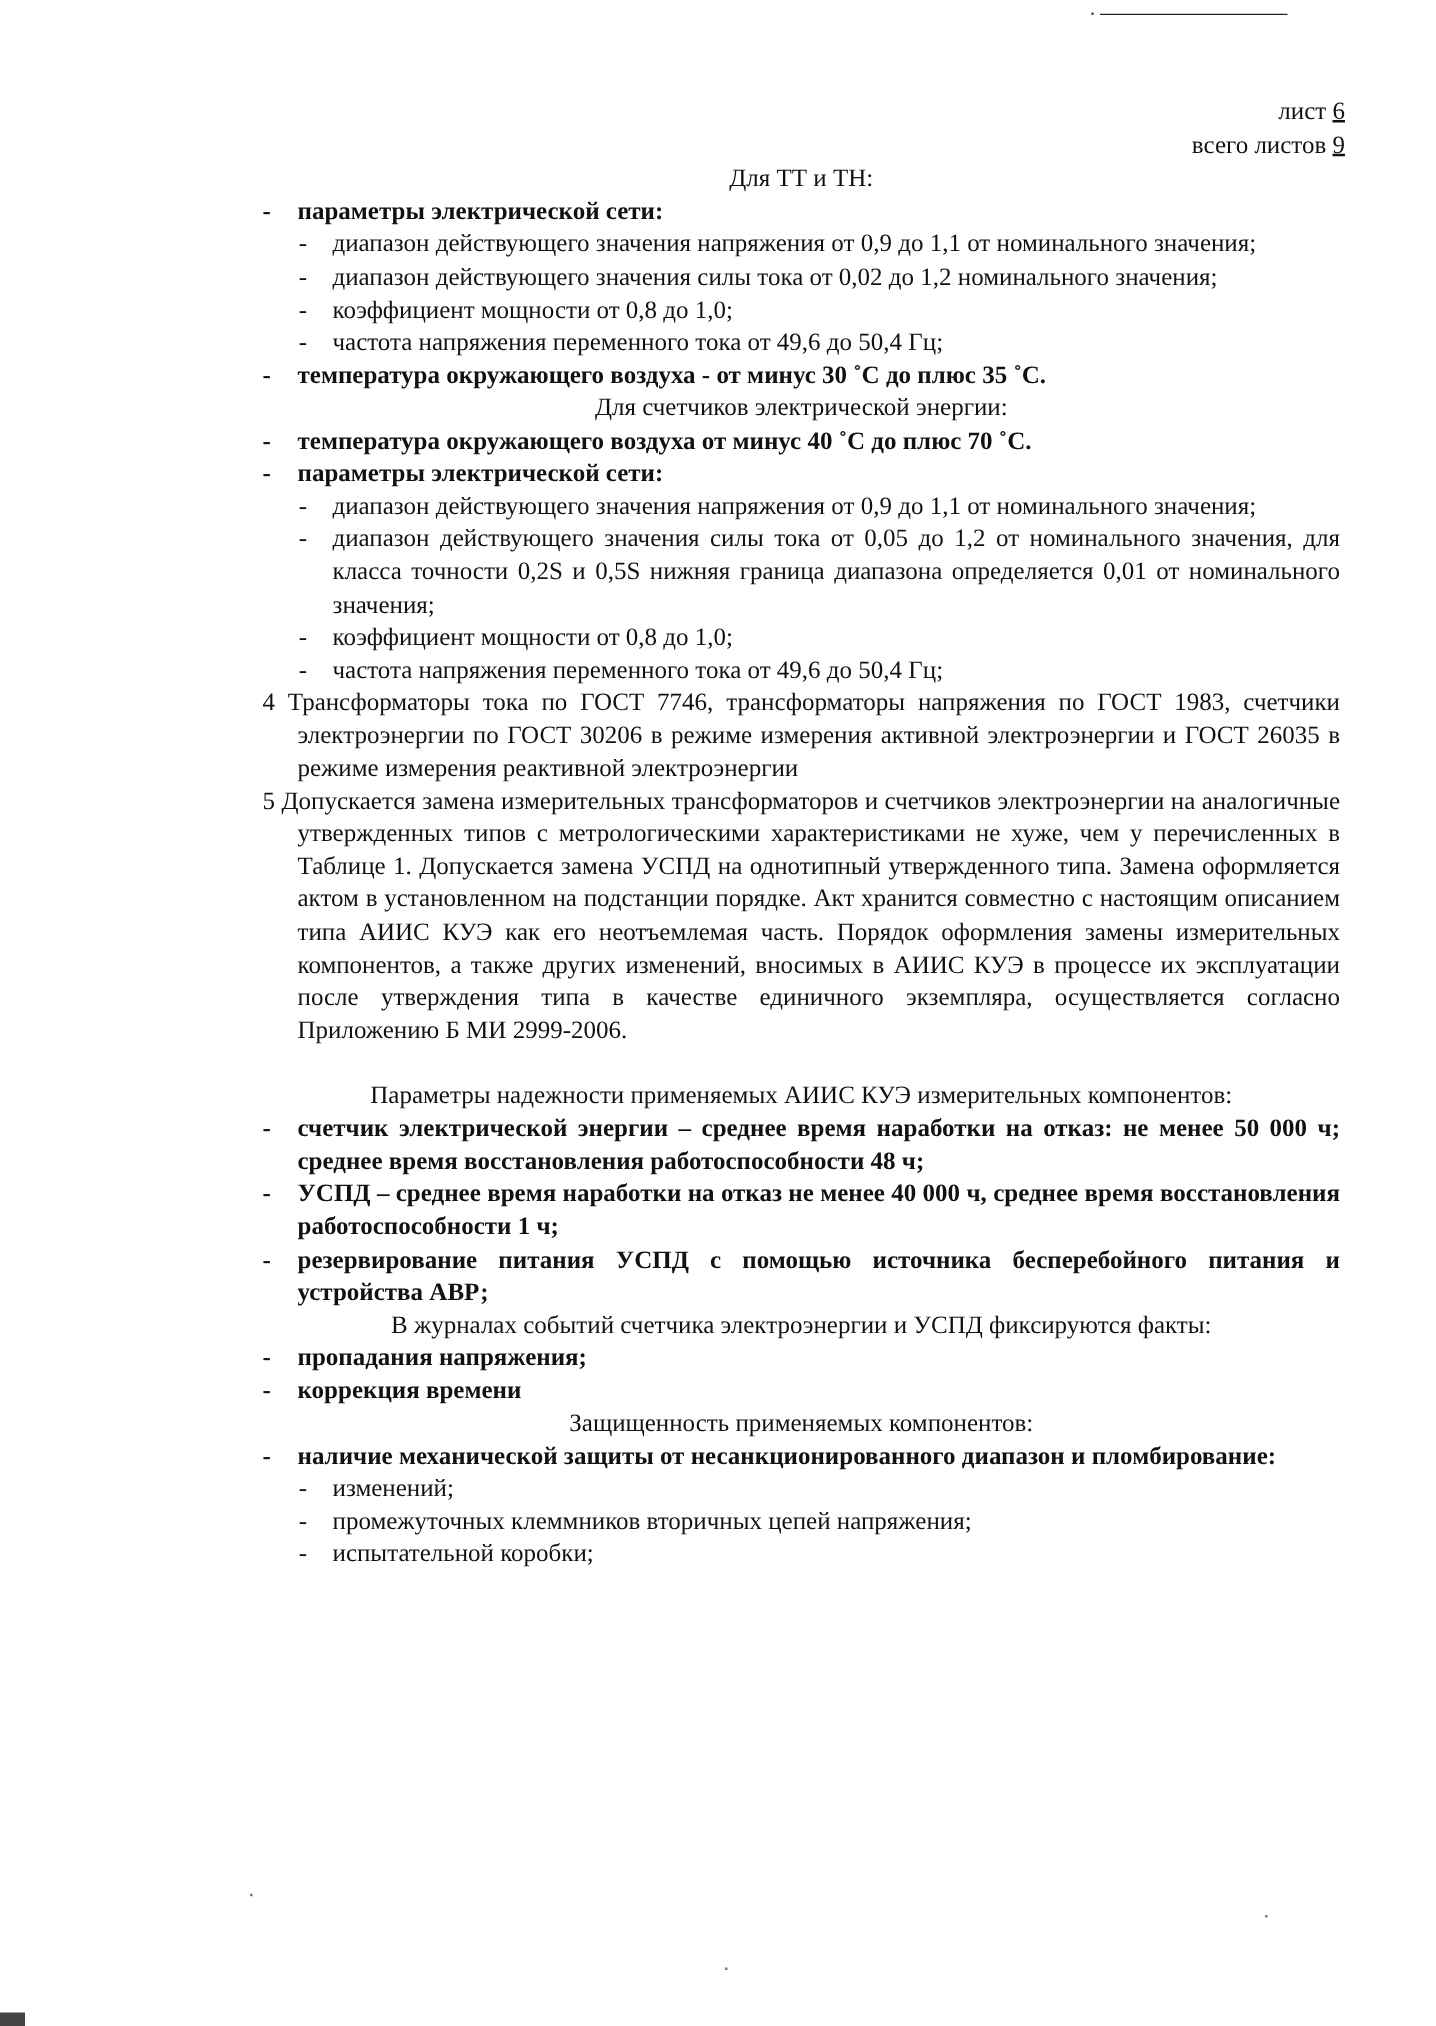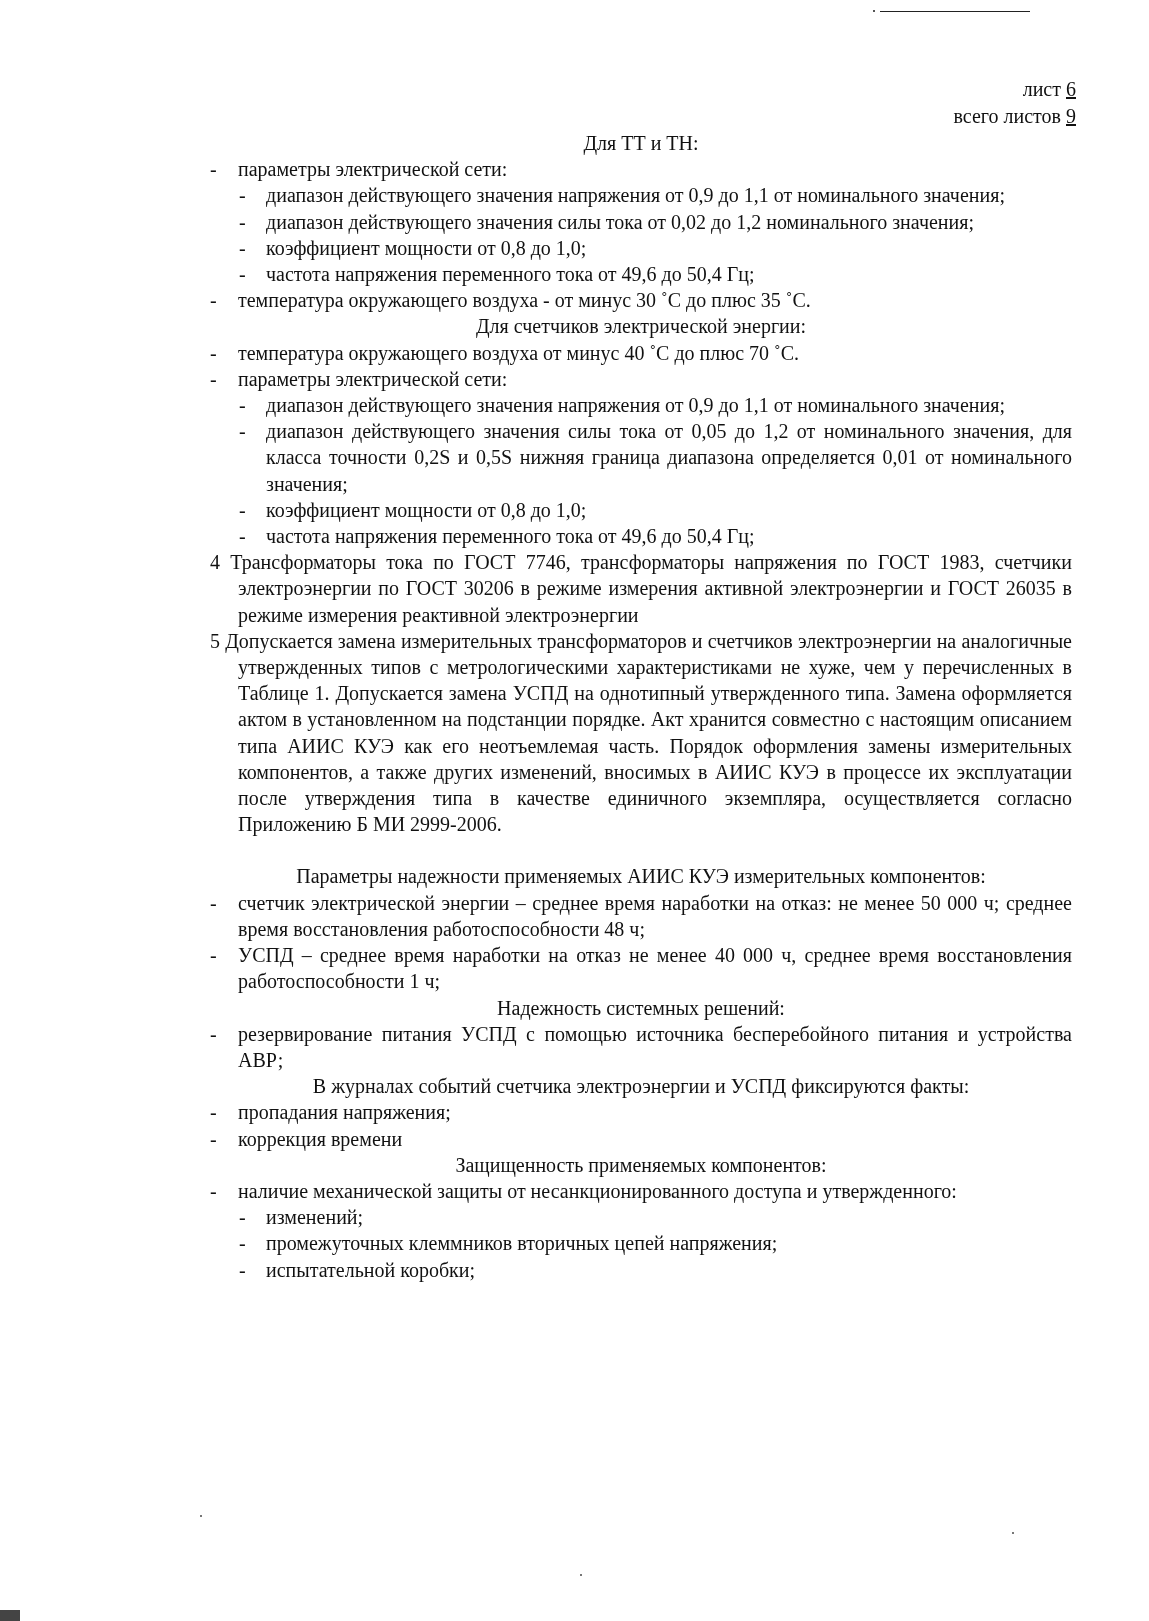--- a/index.html
+++ b/index.html
@@ -16,21 +16,21 @@
   .header {
     position: absolute; right: 73px; top: 76px; text-align: right;
     font-size: 20px; line-height: 27px;
   }
   .header .num { text-decoration: underline; }
   .content {
     position: absolute; left: 210px; top: 130px; width: 862px;
     font-size: 20px; line-height: 26.2px;
   }
   .p { margin: 0; text-align: center; }
-  .li { position: relative; padding-left: 28px; text-align: justify; }
+  .li { position: relative; padding-left: 28px; text-align: justify; font-weight: bold; }
   .li::before { content: "-"; position: absolute; left: 0; top: 0; }
   .li2 { position: relative; padding-left: 56px; text-align: justify; }
   .li2::before { content: "-"; position: absolute; left: 29px; top: 0; }
   .num-item { padding-left: 28px; text-indent: -28px; text-align: justify; }
   .gap { height: 26px; }
   .speck { position: absolute; width: 2px; height: 2px; background: #777; }
   .corner-mark { position: absolute; left: 0; top: 1610px; width: 20px; height: 11px; background: #444; }
 </style>
 </head>
 <body>
@@ -68,29 +68,28 @@
 
   <p class="p num-item">4 Трансформаторы тока по ГОСТ 7746, трансформаторы напряжения по ГОСТ 1983, счетчики электроэнергии по ГОСТ 30206 в режиме измерения активной электроэнергии и ГОСТ 26035 в режиме измерения реактивной электроэнергии</p>
   <p class="p num-item">5 Допускается замена измерительных трансформаторов и счетчиков электроэнергии на аналогичные утвержденных типов с метрологическими характеристиками не хуже, чем у перечисленных в Таблице 1. Допускается замена УСПД на однотипный утвержденного типа. Замена оформляется актом в установленном на подстанции порядке. Акт хранится совместно с настоящим описанием типа АИИС КУЭ как его неотъемлемая часть. Порядок оформления замены измерительных компонентов, а также других изменений, вносимых в АИИС КУЭ в процессе их эксплуатации после утверждения типа в качестве единичного экземпляра, осуществляется согласно Приложению Б МИ 2999-2006.</p>
 
   <div class="gap"></div>
 
   <p class="p">Параметры надежности применяемых АИИС КУЭ измерительных компонентов:</p>
   <div class="li">счетчик электрической энергии – среднее время наработки на отказ: не менее 50 000 ч; среднее время восстановления работоспособности 48 ч;</div>
   <div class="li">УСПД – среднее время наработки на отказ не менее 40 000 ч, среднее время восстановления работоспособности 1 ч;</div>
 
-  <p class="p">Надежность системных решений:</p>
   <div class="li">резервирование питания УСПД с помощью источника бесперебойного питания и устройства АВР;</div>
 
   <p class="p">В журналах событий счетчика электроэнергии и УСПД фиксируются факты:</p>
   <div class="li">пропадания напряжения;</div>
   <div class="li">коррекция времени</div>
 
   <p class="p">Защищенность применяемых компонентов:</p>
-  <div class="li">наличие механической защиты от несанкционированного доступа и утвержденного:</div>
+  <div class="li">наличие механической защиты от несанкционированного диапазон и пломбирование:</div>
   <div class="li2">изменений;</div>
   <div class="li2">промежуточных клеммников вторичных цепей напряжения;</div>
   <div class="li2">испытательной коробки;</div>
 </div>
 
 <div class="speck" style="left:200px;top:1515px;"></div>
 <div class="speck" style="left:1012px;top:1532px;"></div>
 <div class="speck" style="left:580px;top:1574px;"></div>
 <div class="corner-mark"></div>
 

